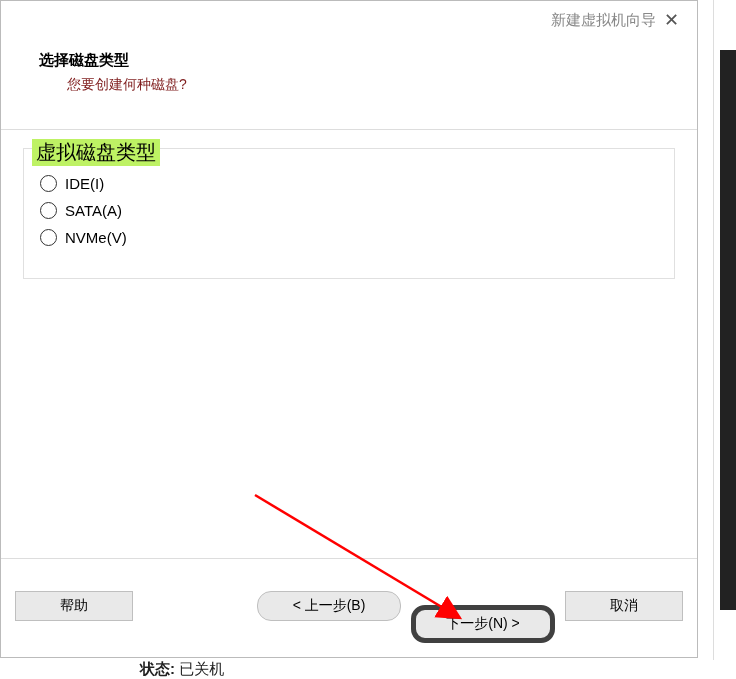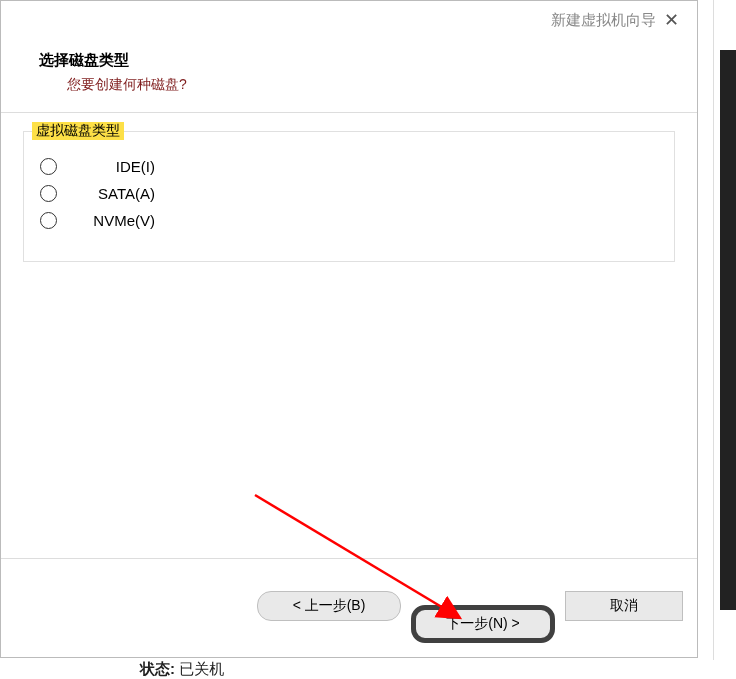--- a/index.html
+++ b/index.html
@@ -49,21 +49,21 @@
       font-size: 15px;
     }
     .close-x {
       font-size: 18px;
       color: #555;
       font-family: Arial, sans-serif;
       padding: 4px 8px;
       cursor: pointer;
     }
     .header-area {
-      padding: 12px 10px 18px 38px;
+      padding: 12px 10px 35px 38px;
       border-bottom: 1px solid #ddd;
     }
     .header-title {
       font-weight: bold;
       font-size: 15px;
       margin-bottom: 6px;
     }
     .header-sub {
       font-size: 14px;
       margin-left: 28px;
@@ -75,23 +75,23 @@
     }
     .fieldset {
       border: 1px solid #e0e0e0;
       padding: 18px 16px 22px 16px;
       position: relative;
     }
     .legend {
       position: absolute;
       top: -10px;
       left: 8px;
-      background: #fde047;
+      background: #bef264;
       padding: 0 4px;
-      font-size: 14px;
+      font-size: 20px;
     }
     .radio-row {
       display: flex;
       align-items: center;
       margin: 8px 0 10px 0;
       font-size: 15px;
       cursor: pointer;
     }
     .radio-circle {
       width: 17px;
@@ -107,21 +107,20 @@
     .radio-circle.selected::after {
       content: "";
       width: 9px;
       height: 9px;
       background: #222;
       border-radius: 50%;
       display: block;
     }
     .radio-label {
       min-width: 90px;
-      text-align: right;
     }
     .radio-hint {
       margin-left: 20px;
       font-size: 14px;
       color: #222;
     }
     .button-bar {
       border-top: 1px solid #ddd;
       padding: 10px 14px 14px 14px;
       display: flex;
@@ -200,20 +199,21 @@
 
       <div class="radio-row">
         <span class="radio-circle"></span>
         <span class="radio-label">NVMe(V)</span>
         <span class="radio-hint"></span>
       </div>
     </div>
   </div>
 
   <div class="button-bar">
+    <button class="btn btn-help">帮助</button>
     <div class="spacer"></div>
     <button class="btn btn-nav">&lt; 上一步(B)</button>
     <button class="btn btn-nav btn-next">下一步(N) &gt;</button>
     <button class="btn btn-cancel">取消</button>
   </div>
 </div>
 
 <svg class="arrow-svg" width="260" height="160">
   <defs>
     <marker id="ah" markerWidth="12" markerHeight="12" refX="9" refY="5" orient="auto">

